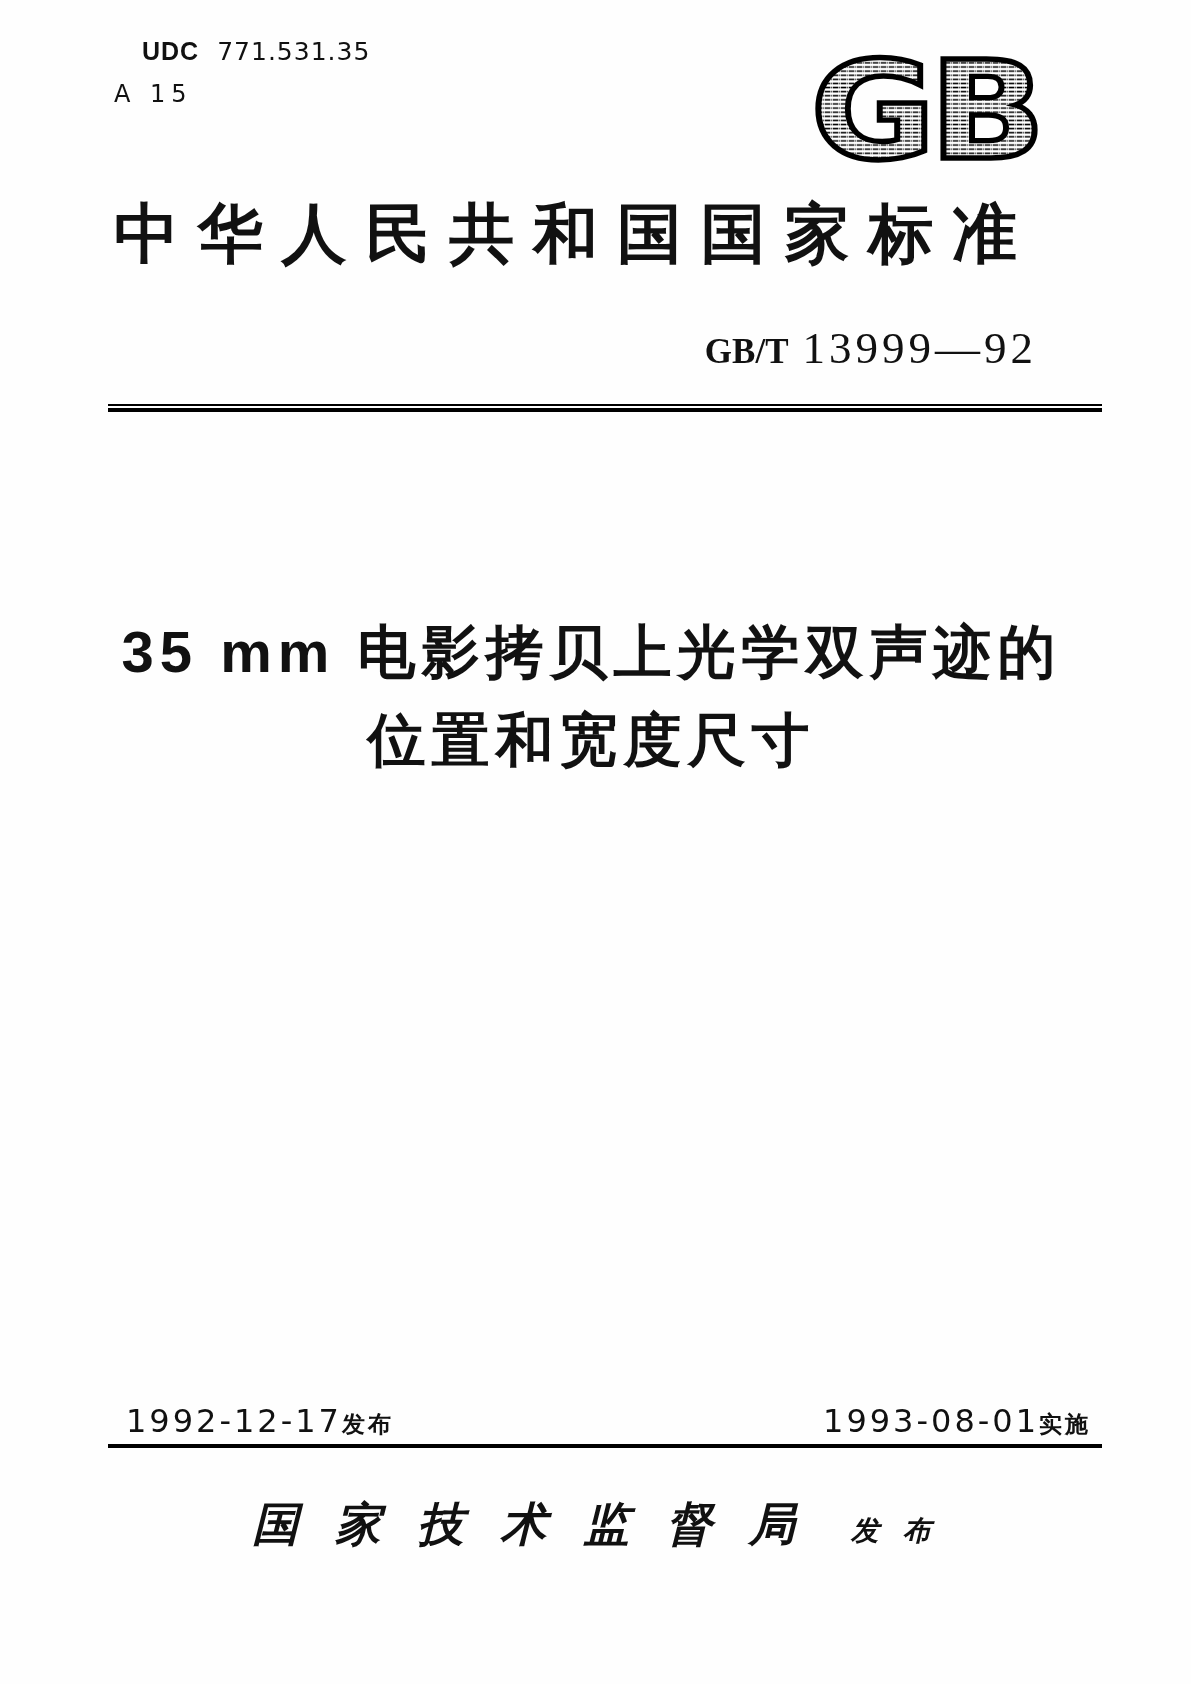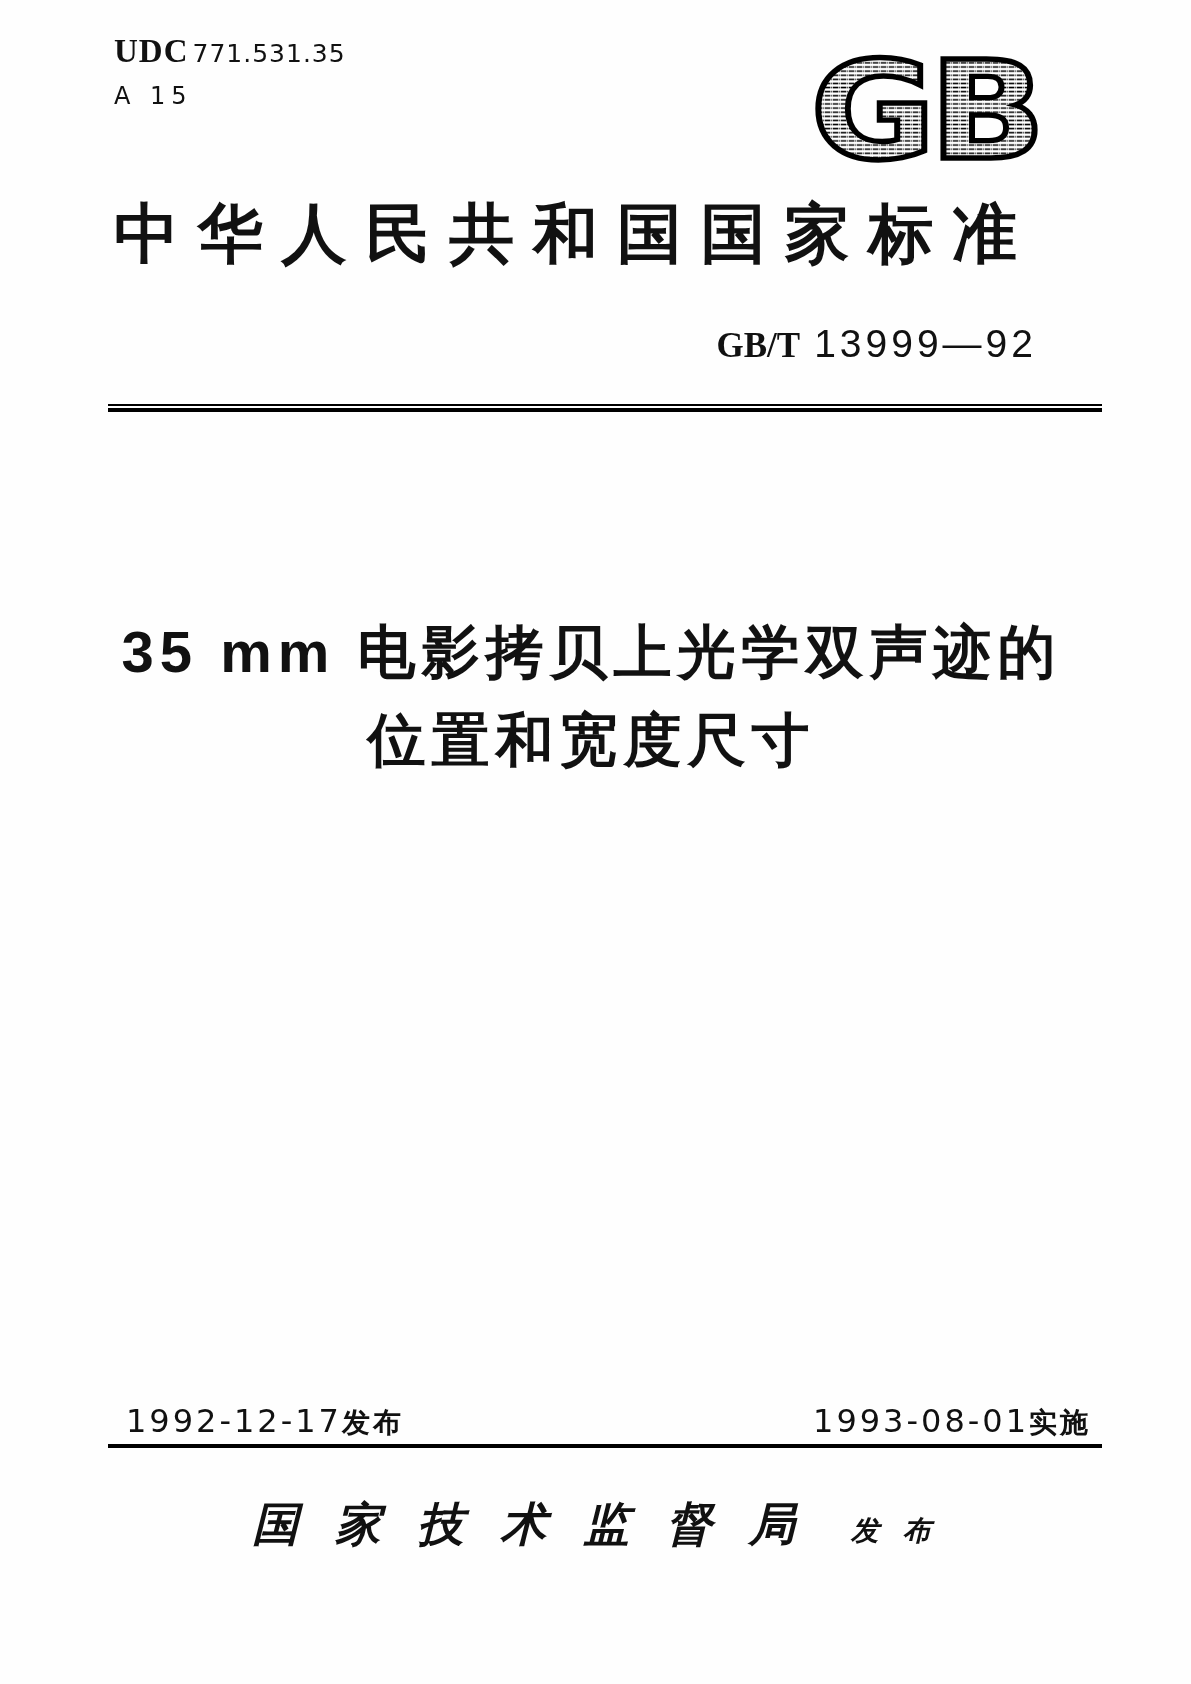--- a/index.html
+++ b/index.html
@@ -17,30 +17,31 @@
 
   
   .udc-block {
     position: absolute;
     left: 114px;
     top: 36px;
     line-height: 30px;
     white-space: nowrap;
   }
   .udc-label {
-    font-family: Liberation Serif, serif;
-    font-weight: bold;
-    font-size: 33px;
-    letter-spacing: 1px;
-  }
-  .udc-number {
-    font-family: "DejaVu Sans", sans-serif;
+    font-family: Liberation Sans, sans-serif;
+    font-weight: bold;
     font-size: 25px;
     letter-spacing: 1px;
-    margin-left: 4px;
+    margin-left: 28px;
+  }
+  .udc-number {
+    font-family: "DejaVu Sans", sans-serif;
+    font-size: 25px;
+    letter-spacing: 1px;
+    margin-left: 18px;
   }
   .doc-class {
     display: block;
     font-family: "DejaVu Sans", sans-serif;
     font-size: 24px;
     letter-spacing: 6px;
     margin-top: 9px;
   }
 
   
@@ -79,22 +80,22 @@
     right: 154px;
     white-space: nowrap;
   }
   .std-code-prefix {
     font-family: "Liberation Serif", "DejaVu Serif", serif;
     font-weight: bold;
     font-size: 35px;
     text-align: right;
   }
   .std-code-number {
-    font-family: Liberation Sans, sans-serif;
-    font-size: 39px;
+    font-family: Liberation Serif, serif;
+    font-size: 45px;
     letter-spacing: 4px;
     margin-left: 14px;
   }
 
   
   .top-rule {
     position: absolute;
     left: 108px;
     top: 404px;
     width: 994px;
@@ -148,21 +149,21 @@
     right: 100px;
     white-space: nowrap;
   }
   .date-num {
     font-family: "DejaVu Sans", sans-serif;
     font-size: 32px;
     letter-spacing: 3px;
   }
   .date-cn {
     font-family: "Liberation Sans", "DejaVu Sans", sans-serif;
-    font-size: 28px;
+    font-size: 23px;
     font-weight: bold;
     letter-spacing: 3px;
   }
 
   .bottom-rule {
     position: absolute;
     left: 108px;
     top: 1444px;
     width: 994px;
     height: 4px;

